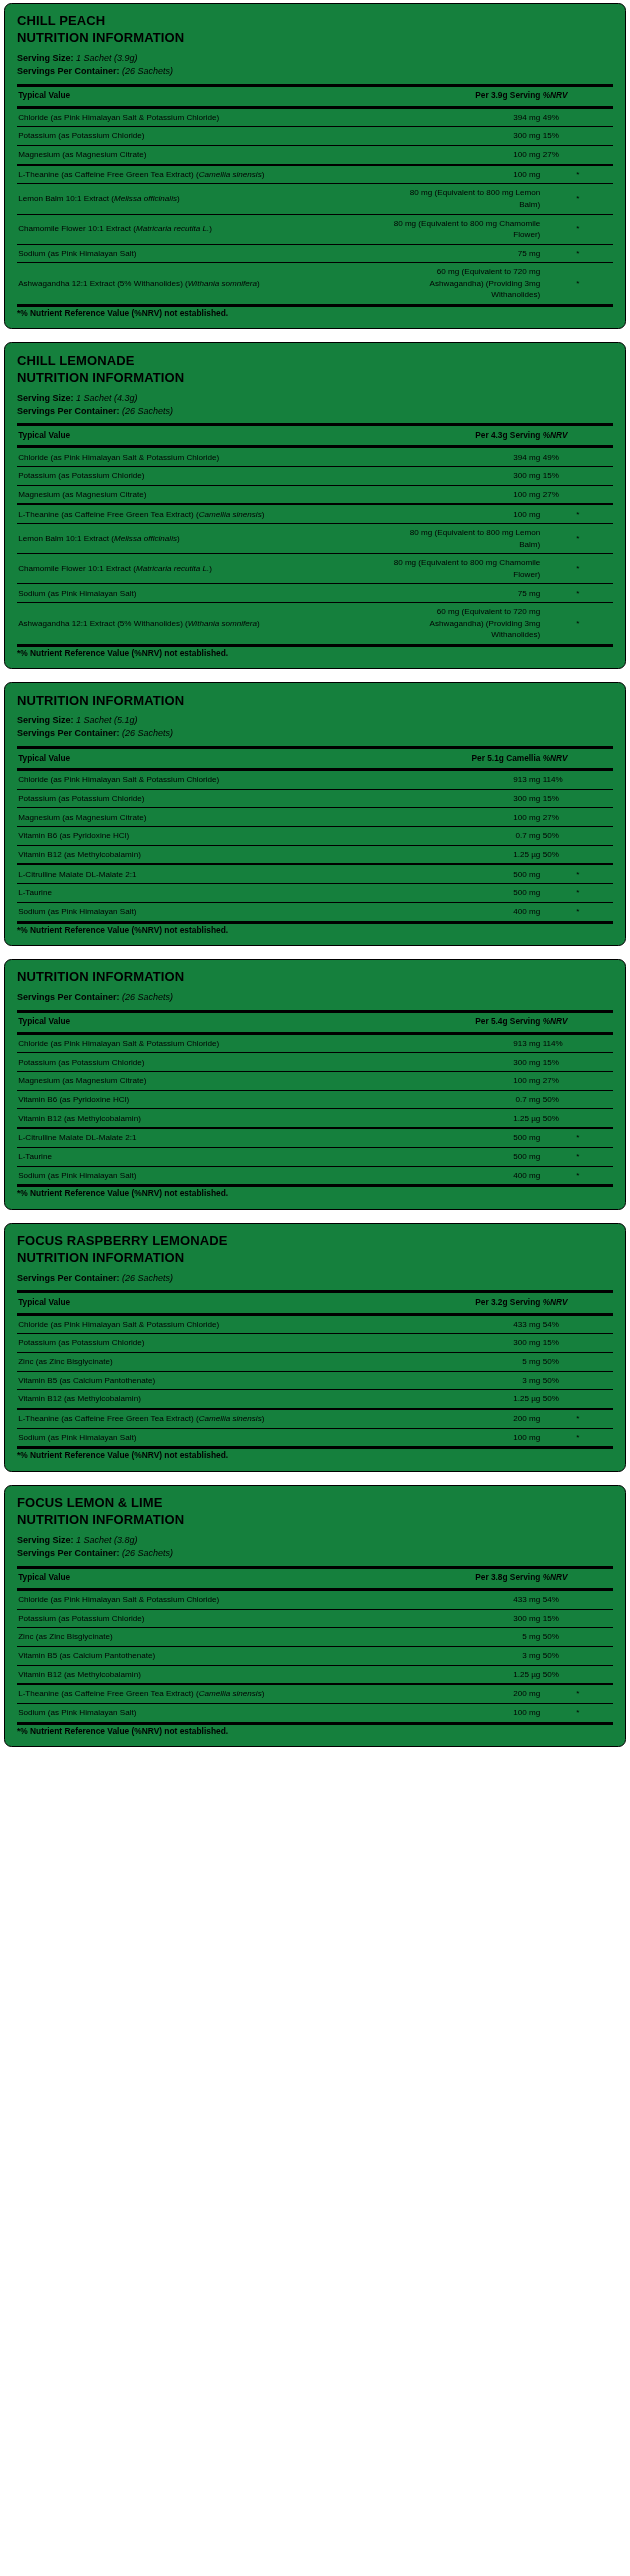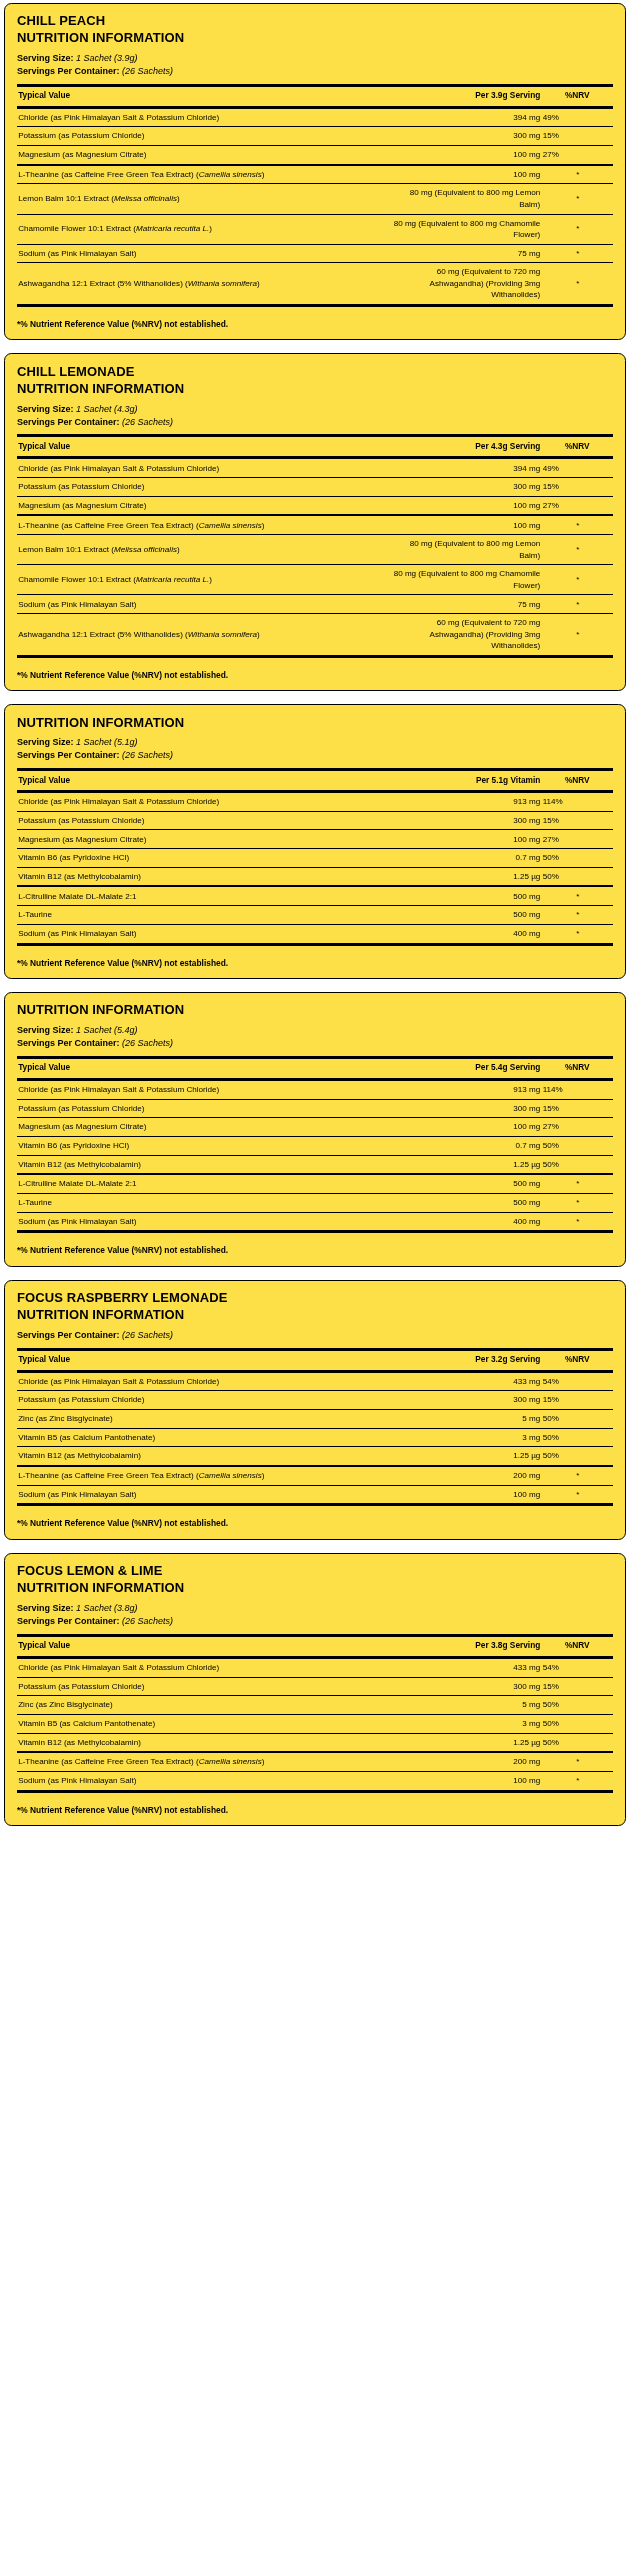--- a/index.html
+++ b/index.html
@@ -17,21 +17,21 @@
     width: 630px;
     padding: 2.5px 3.7px 3.7px 3.7px;
     display: flex;
     flex-direction: column;
     gap: 13px;
   }
 
   .panel {
     border: 1.8px solid #000;
     border-radius: 7.4px;
-    background: #fde047;
+    background: #15803d;
     padding: 8.6px 12.3px 7.4px 12.3px;
   }
 
   .panel-title {
     font-weight: 700;
     font-size: 13px;
     line-height: 1.32;
     letter-spacing: 0.1px;
     text-transform: uppercase;
     margin: 0;
@@ -67,42 +67,42 @@
   }
   table.nutri thead th {
     font-weight: 700;
     font-size: 8.3px;
     border-top: 3.7px solid #000;
     border-bottom: 3.7px solid #000;
     padding: 3.7px 1.2px;
   }
   table.nutri thead th.h-name { text-align: left; }
   table.nutri thead th.h-amt  { text-align: right; }
-  table.nutri thead th.h-nrv  { text-align: center; }
+  table.nutri thead th.h-nrv  { text-align: left; font-style: italic; }
 
   table.nutri tbody td {
     border-bottom: 0.9px solid #000;
   }
   table.nutri tbody tr.sep-above td {
     border-top: 2.5px solid #000;
   }
   table.nutri tbody tr.last-row td {
     border-bottom: 3.7px solid #000;
   }
   td.t-name { text-align: left; padding-right: 4.9px; }
   td.t-amt  { text-align: right; padding-right: 4.9px; }
   td.t-nrv  { padding-right: 2.5px; }
   td.t-nrv.star { text-align: center; padding-right: 0; }
   .ital { font-style: italic; }
 
   .footnote {
     font-weight: 700;
     font-size: 8.4px;
     line-height: 1.4;
-    padding-top: 12px;
+    padding-top: 1px;
     padding-bottom: 1.2px;
   }
 </style>
 </head>
 <body>
 
 <div class="page" id="page-root">
     <section class="panel">
       <h2 class="panel-title">
         <span class="ln">CHILL PEACH</span>
@@ -247,21 +247,21 @@
       </div>
       <table class="nutri">
         <colgroup>
           <col class="c-name">
           <col class="c-amt">
           <col class="c-nrv">
         </colgroup>
         <thead>
           <tr>
             <th class="h-name">Typical Value</th>
-            <th class="h-amt">Per 5.1g Vitamin</th>
+            <th class="h-amt">Per 5.1g Camellia</th>
             <th class="h-nrv">%NRV</th>
           </tr>
         </thead>
         <tbody>
           <tr>
             <td class="t-name">Chloride (as Pink Himalayan Salt &amp; Potassium Chloride)</td>
             <td class="t-amt">913 mg</td>
             <td class="t-nrv">114%</td>
           </tr>
           <tr>
@@ -301,21 +301,20 @@
           </tr>
         </tbody>
       </table>
       <div class="footnote">*% Nutrient Reference Value (%NRV) not established.</div>
     </section>
     <section class="panel">
       <h2 class="panel-title">
         <span class="ln">NUTRITION INFORMATION</span>
       </h2>
       <div class="serving-block">
-        <div class="serving-line"><span class="lbl">Serving Size:</span> <span class="val">1 Sachet (5.4g)</span></div>
         <div class="serving-line"><span class="lbl">Servings Per Container:</span> <span class="val">(26 Sachets)</span></div>
       </div>
       <table class="nutri">
         <colgroup>
           <col class="c-name">
           <col class="c-amt">
           <col class="c-nrv">
         </colgroup>
         <thead>
           <tr>

